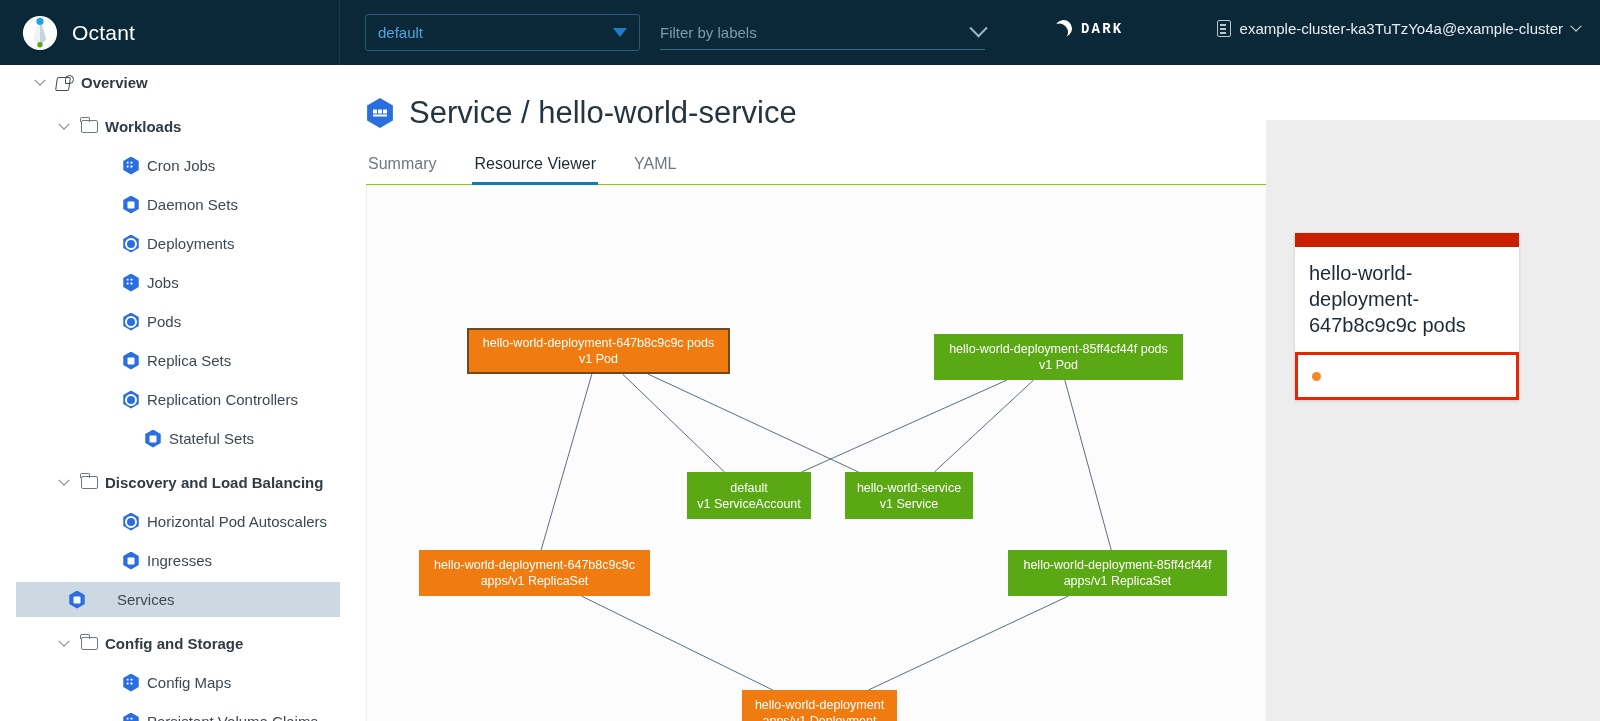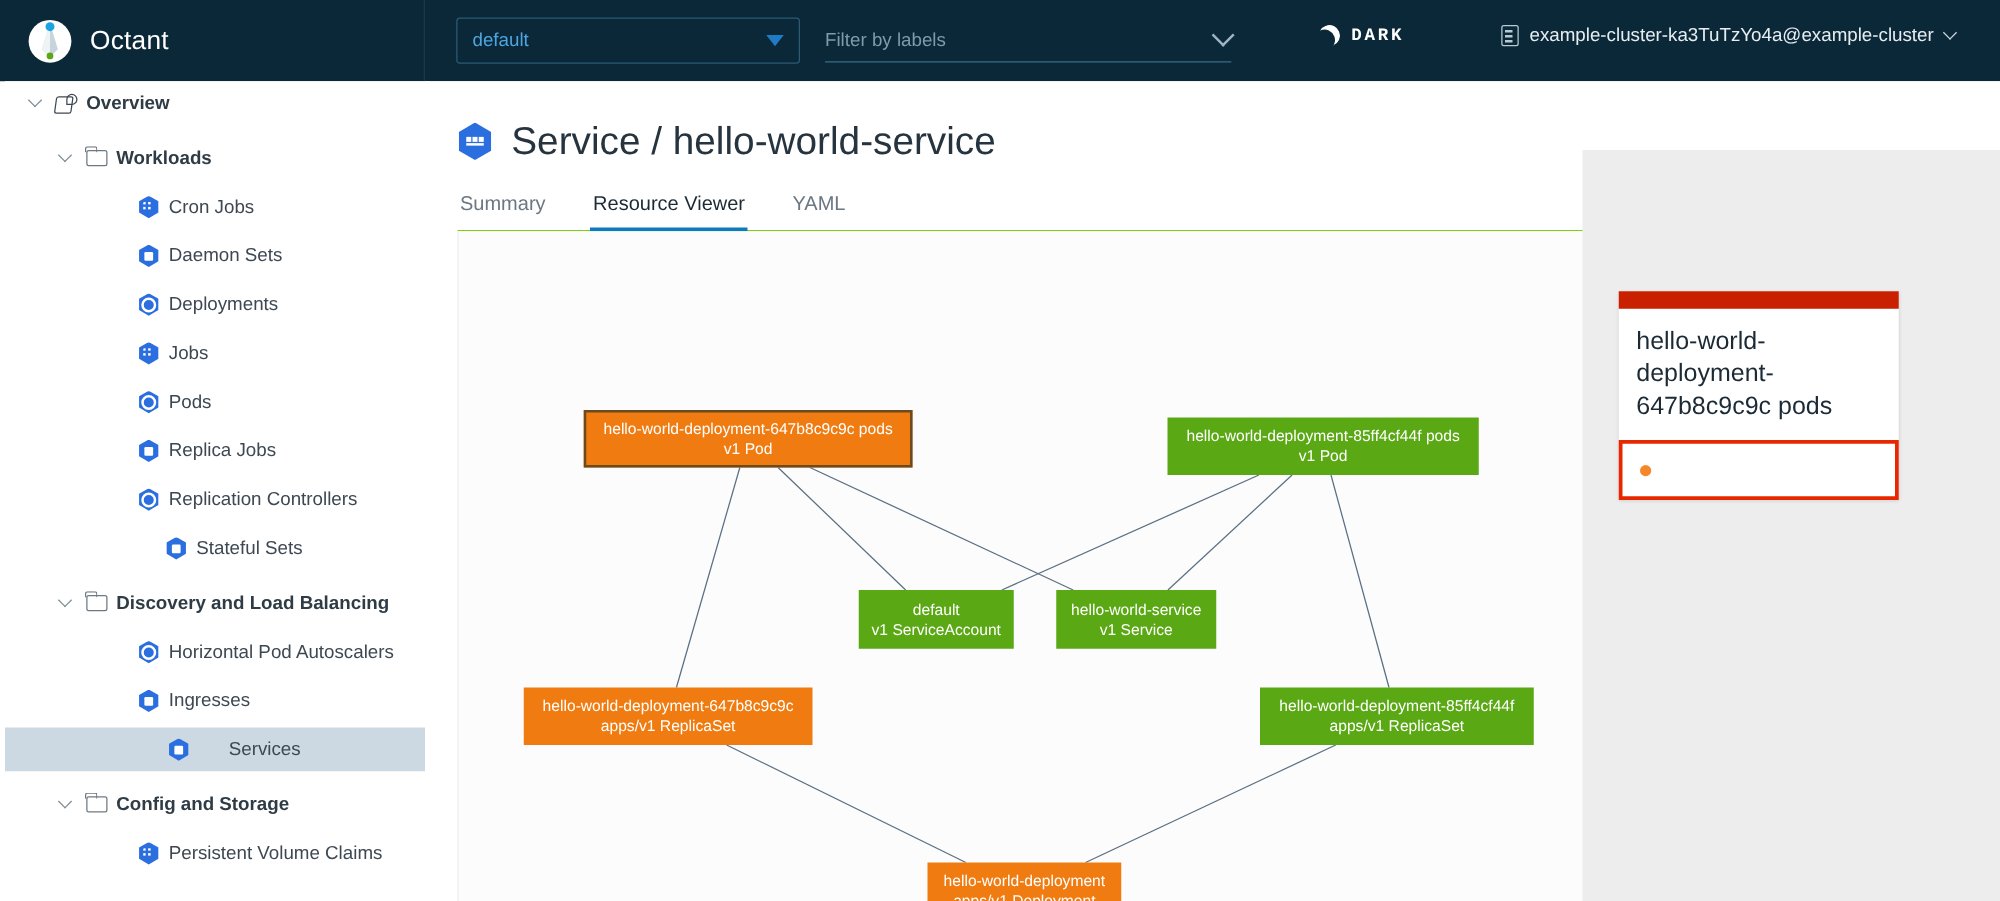--- a/index.html
+++ b/index.html
@@ -73,21 +73,21 @@
     display: inline-block; width: 17px; height: 17px;
     border-radius: 50%;
     box-shadow: inset -5px 2px 0 0 #ffffff;
     transform: rotate(-20deg);
   }
   .dark-label {
     font-size: 14px; font-weight: bold; letter-spacing: 2.2px; font-family: Liberation Mono, monospace;
   }
 
   .cluster-picker {
-    position: absolute; right: 36px; top: 20px;
+    position: absolute; right: 20px; top: 20px;
     display: flex; align-items: center; gap: 9px;
     color: #e7eef2; font-size: 15px;
   }
   .cluster-icon {
     width: 14px; height: 17px;
     border: 1.6px solid #b9c9d3; border-radius: 2px;
     position: relative;
   }
   .cluster-icon::after {
     content: ""; position: absolute; left: 2px; top: 3px;
@@ -96,21 +96,21 @@
   }
   .mini-chev {
     width: 8px; height: 8px;
     border-right: 1.6px solid #cdd9e1;
     border-bottom: 1.6px solid #cdd9e1;
     transform: rotate(45deg) translate(-2px,-2px);
   }
 
   
   .sidebar {
-    position: absolute; left: 4px; top: 65px;
+    position: absolute; left: 16px; top: 65px;
     width: 340px; height: 656px;
     background: #ffffff;
     border-right: 1px solid #d8dde1;
     overflow: hidden;
   }
   .nav-row {
     display: flex; align-items: center;
     height: 35px;
     font-size: 15px; color: #3d4852;
     white-space: nowrap;
@@ -354,21 +354,21 @@
       <span class="nav-ico">
         <span class="k8s-hex ring"></span>
       </span>
       <span class="nav-label">Pods</span>
     </div>
     <div class="nav-row" style="padding-left: 78px; margin-top: 4px;">
       <span class="nav-caret"></span>
       <span class="nav-ico">
         <span class="k8s-hex"></span>
       </span>
-      <span class="nav-label">Replica Jobs</span>
+      <span class="nav-label">Replica Sets</span>
     </div>
     <div class="nav-row" style="padding-left: 78px; margin-top: 4px;">
       <span class="nav-caret"></span>
       <span class="nav-ico">
         <span class="k8s-hex ring"></span>
       </span>
       <span class="nav-label">Replication Controllers</span>
     </div>
     <div class="nav-row" style="padding-left: 100px; margin-top: 4px;">
       <span class="nav-caret"></span>
@@ -393,35 +393,42 @@
       </span>
       <span class="nav-label">Horizontal Pod Autoscalers</span>
     </div>
     <div class="nav-row" style="padding-left: 78px; margin-top: 4px;">
       <span class="nav-caret"></span>
       <span class="nav-ico">
         <span class="k8s-hex"></span>
       </span>
       <span class="nav-label">Ingresses</span>
     </div>
-    <div class="nav-row selected" style="padding-left: 78px; margin-top: 4px; gap: 24px;">
+    <div class="nav-row selected" style="margin-top: 4px; gap: 24px;">
       <span class="nav-caret"></span>
       <span class="nav-ico">
         <span class="k8s-hex"></span>
       </span>
       <span class="nav-label">Services</span>
     </div>
     <div class="nav-row group" style="padding-left: 36px; margin-top: 9px;">
       <span class="nav-caret">
         <i></i>
       </span>
       <span class="nav-ico">
         <span class="folder"></span>
       </span>
       <span class="nav-label">Config and Storage</span>
+    </div>
+    <div class="nav-row" style="padding-left: 78px; margin-top: 4px;">
+      <span class="nav-caret"></span>
+      <span class="nav-ico">
+        <span class="k8s-hex grid"></span>
+      </span>
+      <span class="nav-label">Config Maps</span>
     </div>
     <div class="nav-row" style="padding-left: 78px; margin-top: 4px;">
       <span class="nav-caret"></span>
       <span class="nav-ico">
         <span class="k8s-hex grid"></span>
       </span>
       <span class="nav-label">Persistent Volume Claims</span>
     </div>
   </nav>
 

